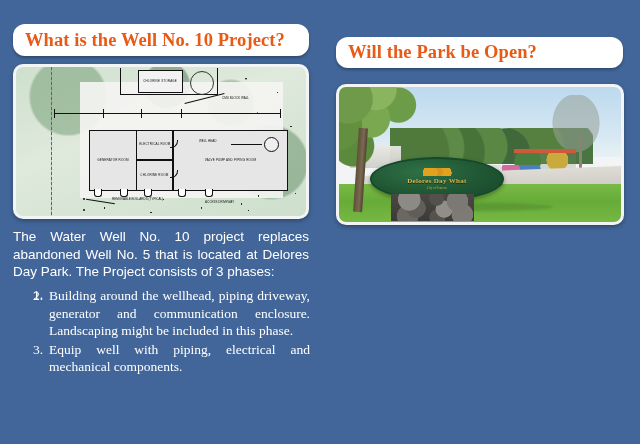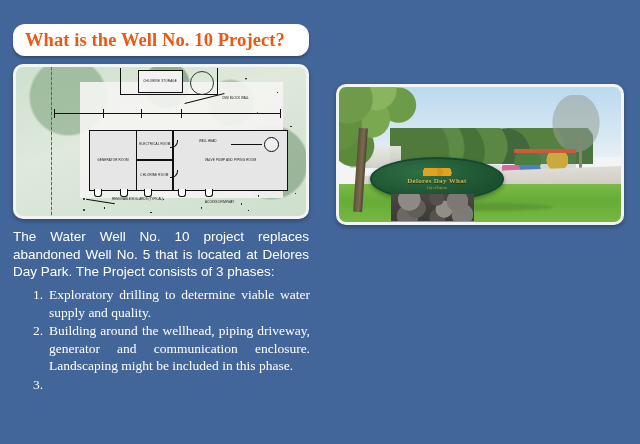--- a/index.html
+++ b/index.html
@@ -379,34 +379,37 @@
           <div class="plan-label" style="left:65%;top:90%;">ACCESS DRIVEWAY</div>
         </div>
       </div>
     </div>
 
     <div class="body-text" id="left-paragraph">The Water Well No. 10 project replaces abandoned Well No. 5 that is located at Delores Day Park. The Project consists of 3 phases:</div>
 
     <ul class="num-list">
       <li>
         <span class="num">1.</span>
-        <span>Exploratory drilling to determine viable water supply and quality.</span>
       </li>
       <li>
         <span class="num">2.</span>
         <span>Building around the wellhead, piping driveway, generator and communication enclosure. Landscaping might be included in this phase.</span>
       </li>
       <li>
         <span class="num">3.</span>
+        <span>Equip well with piping, electrical and mechanical components.</span>
       </li>
     </ul>
   </div>
 
   <div class="col col-right">
 
+    <div class="title-pill" id="title-right">
+      <span class="title-text">Will the Park be Open?</span>
+    </div>
 
     <div class="media-frame" id="photo-frame">
       <div class="media-inner">
         <div class="photo">
           <div class="sky"></div>
           <div class="mountains"></div>
           <div class="treeline"></div>
           <div class="bare-tree"></div>
           <div class="bare-trunk"></div>
           <div class="building-left"></div>

